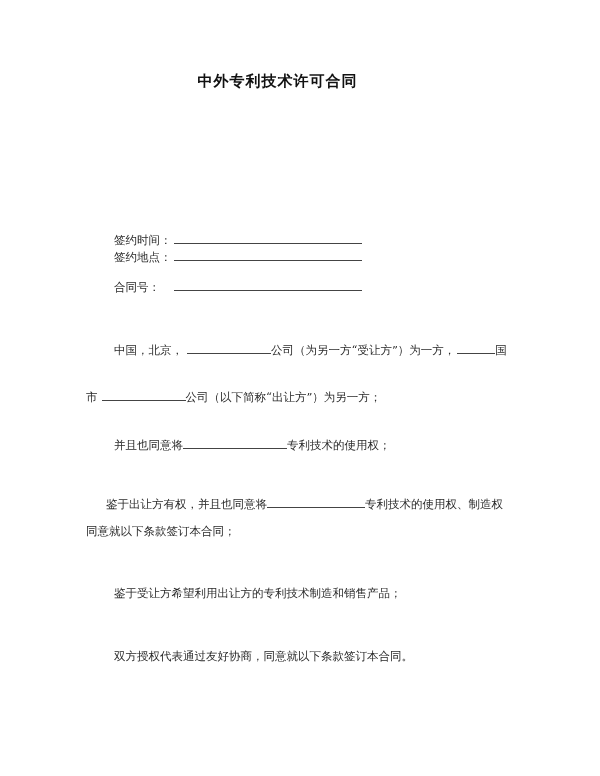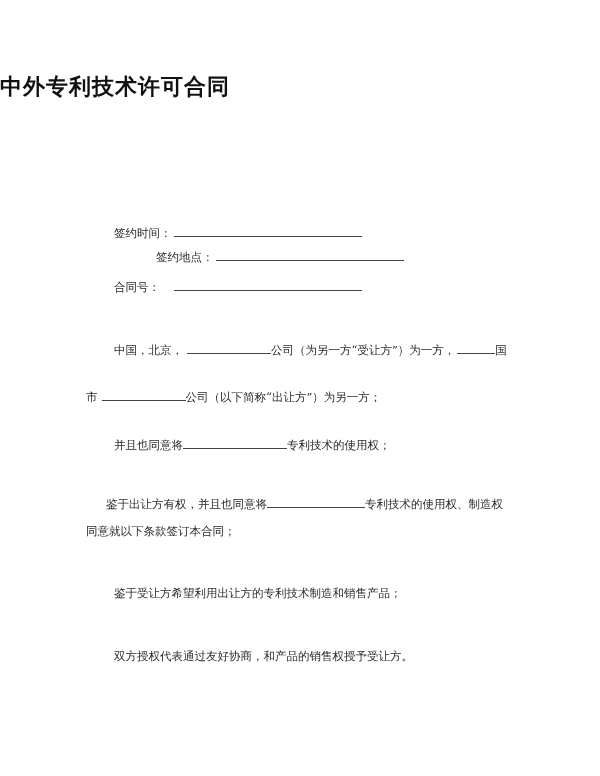--- a/index.html
+++ b/index.html
@@ -1,33 +1,33 @@
 <!DOCTYPE html>
 <html><head>
 <meta charset="utf-8">
 <style>
   html, body { margin: 0; padding: 0; background: #ffffff; }
   body { width: 600px; height: 776px; position: relative; overflow: hidden;
          font-family: "DejaVu Serif", "Liberation Serif", serif; color: #2a2a2a; }
-  .title { position: absolute; top: 72px; left: 0; width: 555px; 
+  .title { position: absolute; top: 72px; left: 0; width: 555px; text-align: center;
            font-family: "DejaVu Sans", "Liberation Sans", sans-serif; font-weight: bold;
-           font-size: 22px; letter-spacing: 1px; color: #111; }
+           font-size: 15px; letter-spacing: 1px; color: #111; }
   .line { position: absolute; font-size: 11.5px; white-space: nowrap; line-height: 16px; }
   .blank { display: inline-block; border-bottom: 1px solid #444; height: 12px; vertical-align: baseline; }
   .field-label { display: inline-block; width: 60px; }
 </style>
 </head>
 <body>
 
 <div class="title">中外专利技术许可合同</div>
 
-<div class="line" style="top:224px; left:114px;">
+<div class="line" style="top:231px; left:114px;">
   <span class="field-label">签约时间：</span><span class="blank" style="width:188px; margin-left:0px;"></span>
 </div>
-<div class="line" style="top:248px; left:114px;margin-left:42px;">
+<div class="line" style="top:248px; left:114px;">
   <span class="field-label">签约地点：</span><span class="blank" style="width:188px;"></span>
 </div>
 <div class="line" style="top:278px; left:114px;">
   <span class="field-label">合同号：</span><span class="blank" style="width:188px;"></span>
 </div>
 
 <div class="line" style="top:341px; left:114px;">
   <span>中国，北京，</span><span class="blank" style="width:84px; margin-left:4px;"></span><span>公司（为另一方“受让方”）为一方，</span><span class="blank" style="width:38px; margin-left:2px;"></span><span>国</span>
 </div>
 <div class="line" style="top:388px; left:86px;">
@@ -38,13 +38,13 @@
   <span>并且也同意将</span><span class="blank" style="width:104px;"></span><span>专利技术的使用权；</span>
 </div>
 
 <div class="line" style="top:495px; left:106px;">
   <span>鉴于出让方有权，并且也同意将</span><span class="blank" style="width:98px;"></span><span>专利技术的使用权、制造权</span>
 </div>
 <div class="line" style="top:523px; left:86px;">同意就以下条款签订本合同；</div>
 
 <div class="line" style="top:585px; left:114px;">鉴于受让方希望利用出让方的专利技术制造和销售产品；</div>
 
-<div class="line" style="top:648px; left:114px;">双方授权代表通过友好协商，和产品的销售权授予受让方。</div>
+<div class="line" style="top:648px; left:114px;">双方授权代表通过友好协商，同意就以下条款签订本合同。</div>
 
 </body></html>

